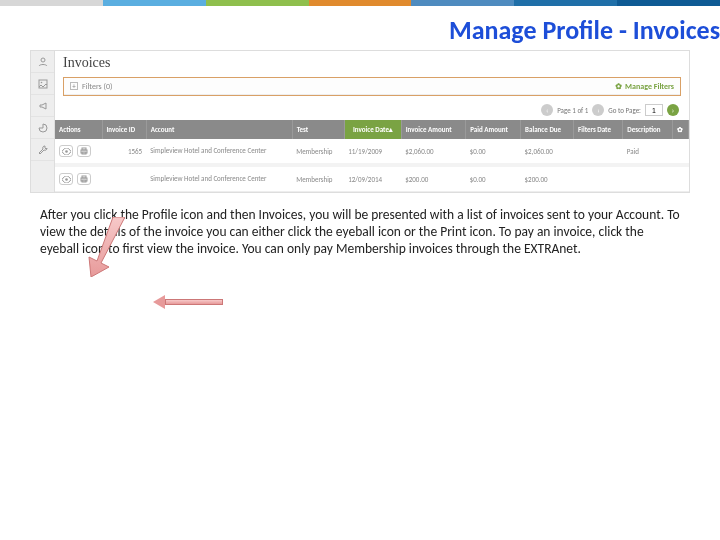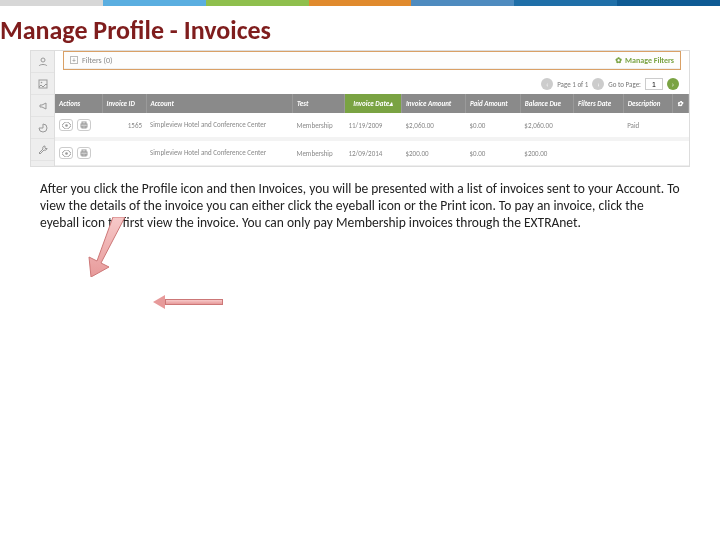--- a/index.html
+++ b/index.html
@@ -1,38 +1,38 @@
 <!DOCTYPE html>
 <html><head>
 <meta charset="utf-8">
 <style>
   * { box-sizing: border-box; margin: 0; padding: 0; }
   body { font-family: Calibri, Arial, sans-serif; width: 720px; height: 540px; background: #fff; overflow: hidden; }
   .topstripe { height: 6px; display: flex; }
   .topstripe div { flex: 1; }
-  .slide-title { font-size: 26px; font-weight: 700; color: #7f1d1d; text-align: left; padding: 8px 0 4px; }
+  .slide-title { font-size: 26px; font-weight: 700; color: #1d4ed8; text-align: right; padding: 8px 0 4px; }
   .app { margin: 0 30px; border: 1px solid #ddd; font-size: 8px; color: #555; background: #fff; }
   .app-inner { display: flex; }
   .iconbar { width: 24px; background: #eee; border-right: 1px solid #ddd; display: flex; flex-direction: column; }
   .iconbar .ic { width: 100%; height: 22px; display: flex; align-items: center; justify-content: center; color: #999; border-bottom: 1px solid #e3e3e3; }
   .main { flex: 1; padding: 0 0 0 0; }
   .page-h { font-family: Georgia, serif; font-size: 14px; color: #444; padding: 4px 8px 6px; }
   .filters-box { border: 1px solid #d9a066; margin: 0 8px 4px; background: #fdfdfd; }
   .filters-head { display: flex; align-items: center; justify-content: space-between; padding: 3px 6px; border-bottom: 1px solid #eee; }
   .filters-head .left { display: flex; align-items: center; gap: 4px; color: #888; }
   .plus { display:inline-block; width:8px; height:8px; border:1px solid #bbb; text-align:center; line-height:7px; font-size:7px; color:#888; }
   .manage { color: #7aa343; font-weight: 600; display:flex; align-items:center; gap:3px; }
   .gearc { color:#7aa343; }
   .filters-body { padding: 6px 8px; color: #888; font-size: 7px; line-height: 1.3; }
   .pager { display:flex; justify-content:flex-end; align-items:center; gap:4px; padding: 4px 10px; color:#777; font-size:7px; }
   .circ { width:12px; height:12px; border-radius:50%; background:#ccc; color:#fff; display:flex; align-items:center; justify-content:center; font-size:7px; }
   .circ.on { background:#7aa343; }
   .pgin { width:18px; height:12px; border:1px solid #ccc; font-size:7px; text-align:center; }
   .grid { width:100%; border-collapse: collapse; }
-  .grid th { background:#8a8a8a; color:#fff; font-weight:600; font-size:7px; padding:5px 4px; text-align:left; border-right:1px solid #9a9a9a;font-style:italic; }
+  .grid th { background:#8a8a8a; color:#fff; font-weight:600; font-size:7px; padding:5px 4px; text-align:left; border-right:1px solid #9a9a9a; }
   .grid th.sorted { background:#7aa343;text-align:center; }
   .grid td { padding:6px 4px; font-size:7px; color:#888; border-bottom:1px solid #eee; vertical-align: middle; }
   .grid tr.sep td { border-top:4px solid #f3f3f3; }
   .act { display:flex; gap:4px; }
   .chip { border:1px solid #ccc; border-radius:3px; width:14px; height:12px; display:flex; align-items:center; justify-content:center; color:#999; }
   .link { color:#7aa343;text-align:right; }
   .acct { color:#7aa343; line-height:1.15; }
   .gearcell { width:16px; text-align:center; color:#999; }
   .arrow { position:relative; margin-left:30px; }
   .arrow-shape { position:absolute; width:70px; height:14px; }
@@ -84,20 +84,21 @@
             <path d="M5 1a4 4 0 1 1-4 4h4z" fill="none" stroke="#999"></path>
           </svg>
         </div>
       <div class="ic">
           <svg width="10" height="10" viewBox="0 0 10 10">
             <path d="M7 1a2 2 0 0 0-2 3L1 8l1 1 4-4a2 2 0 0 0 3-2l-1 1-1-1z" fill="none" stroke="#999"></path>
           </svg>
         </div>
     </div>
     <div class="main">
+      <div class="page-h">Invoices</div>
       <div class="filters-box">
         <div class="filters-head">
           <div class="left">
             <span class="plus">+</span>
             <span>Filters (0)</span>
           </div>
           <div class="manage">
             <span class="gearc">✿</span>
             <span>Manage Filters</span>
           </div>

